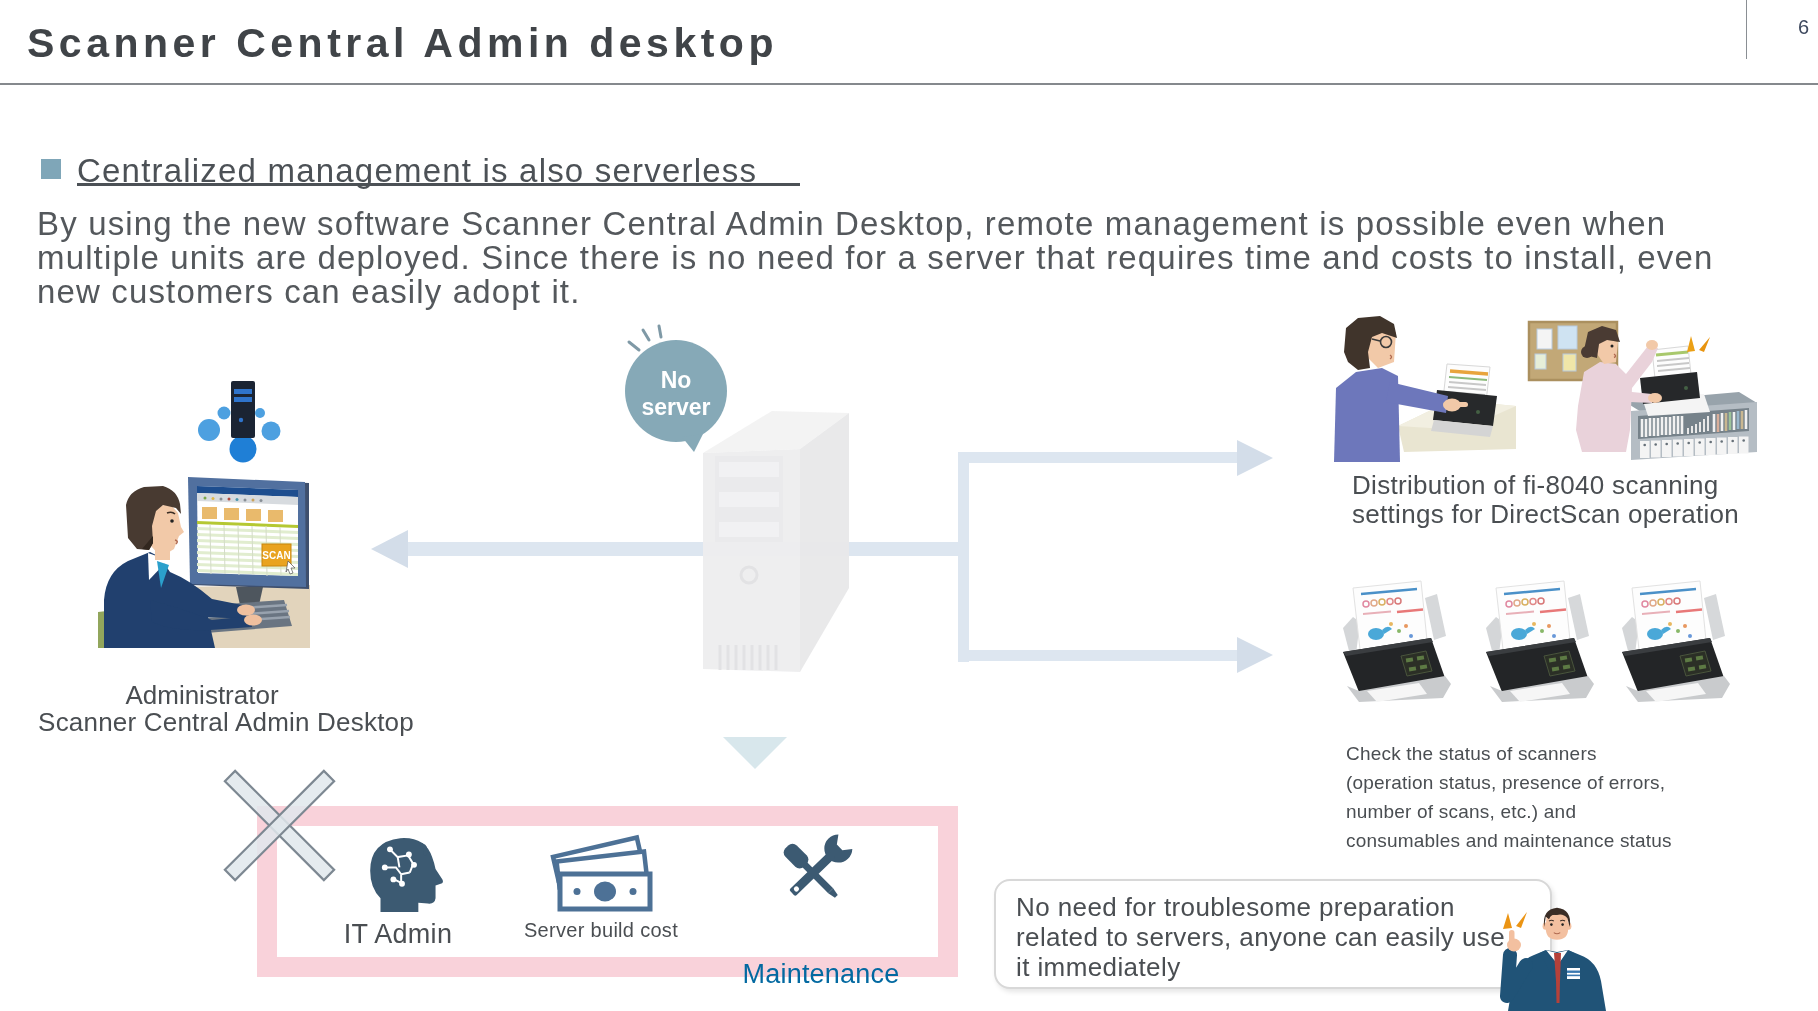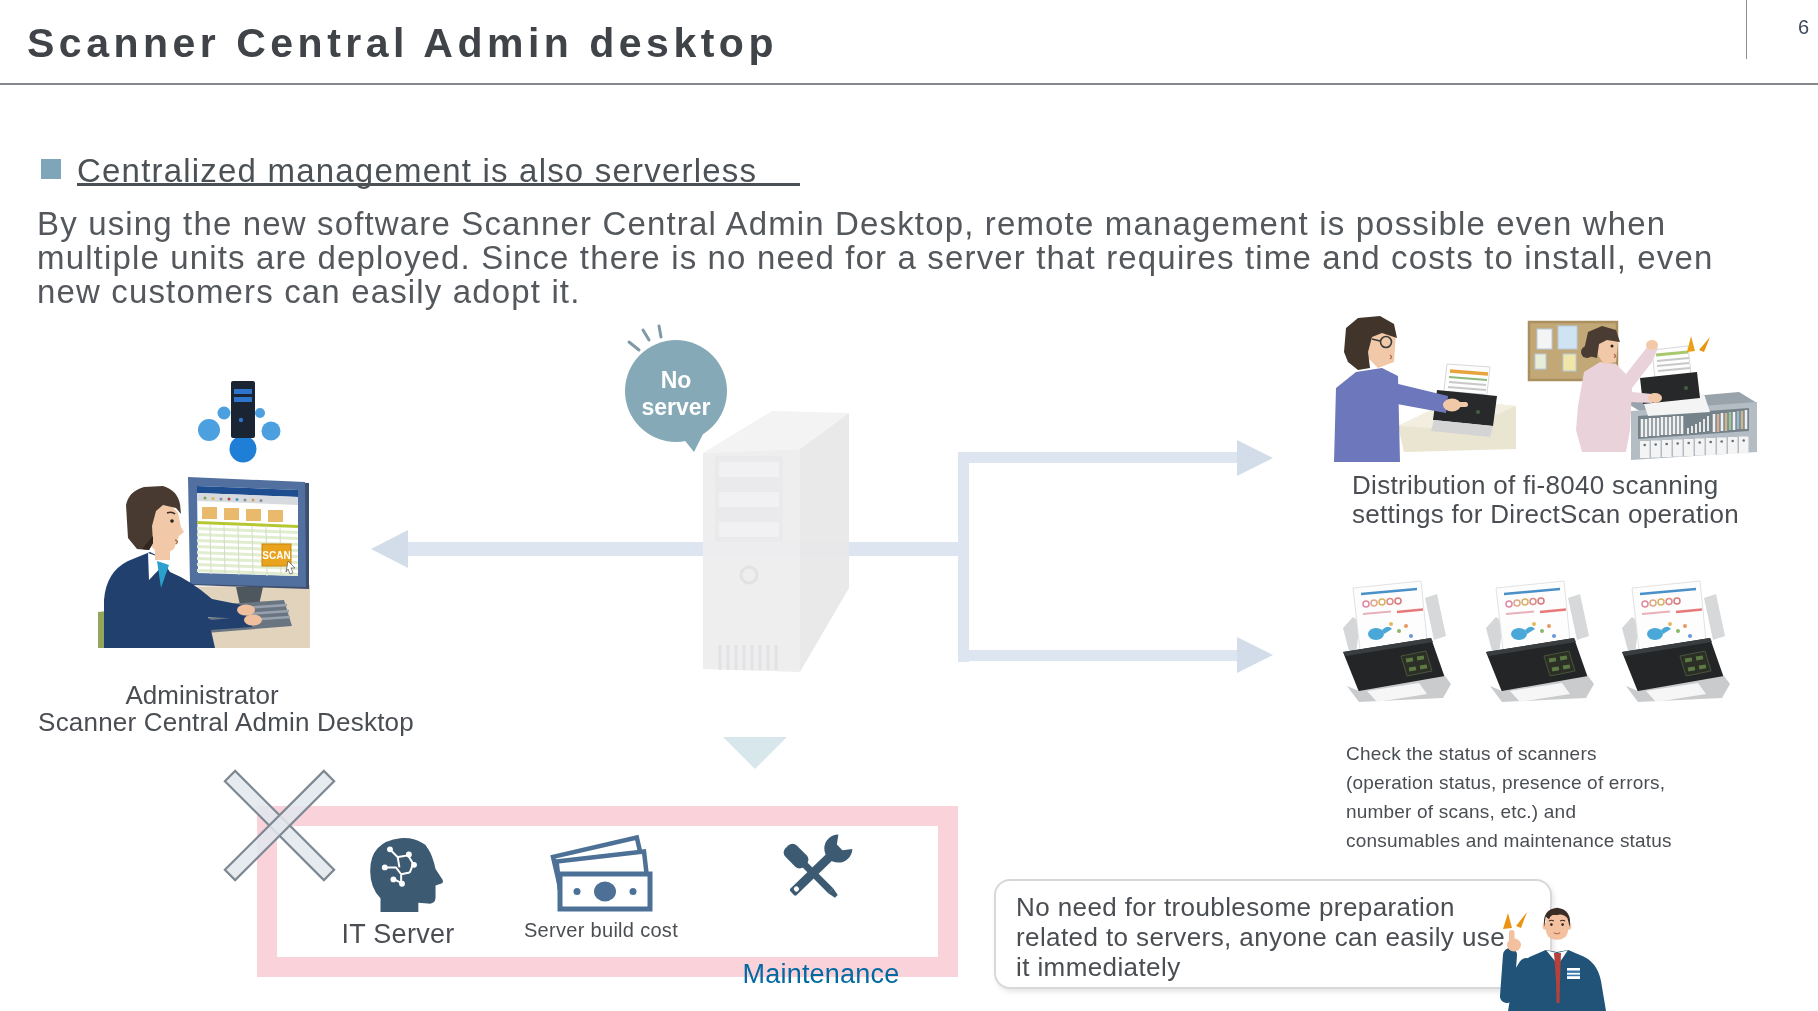--- a/index.html
+++ b/index.html
@@ -360,21 +360,21 @@
       <rect x="552.5" y="52" width="7" height="40"></rect>
       <polygon points="552.5,92 559.5,92 558,100 554,100"></polygon>
     </g>
     <g transform="rotate(46 556 67)">
       <path d="M 546,22 a 14,14 0 1 0 20,0 l -6,8 h -8 Z"></path>
       <rect x="551.5" y="40" width="9" height="56" rx="2"></rect>
       <circle cx="556" cy="90" r="2.6" fill="#ffffff"></circle>
     </g>
   </g>
 </svg>
-<div class="abs" style="left:398px;top:919px;transform:translateX(-50%);white-space:nowrap;font-size:27px;color:#4a4e52;letter-spacing:0.3px;">IT Server</div>
+<div class="abs" style="left:398px;top:919px;transform:translateX(-50%);white-space:nowrap;font-size:27px;color:#4a4e52;letter-spacing:0.3px;">IT Admin</div>
 <div class="abs" style="left:601px;top:919px;transform:translateX(-50%);white-space:nowrap;font-size:20px;color:#4a4e52;letter-spacing:0.3px;">Server build cost</div>
 <div class="abs" style="left:821px;top:959px;transform:translateX(-50%);white-space:nowrap;font-size:27px;color:#0369a1;letter-spacing:0.2px;">Maintenance</div>
 
 <svg class="abs" style="left:216px;top:762px;" width="127" height="127" viewBox="0 0 127 127">
   <g transform="translate(63.5,63.5)">
     <g fill="#e1e7ec" fill-opacity="0.85" stroke="#7d8892" stroke-width="2.2">
       <rect x="-70" y="-7.25" width="140" height="14.5" transform="rotate(45)"></rect>
       <rect x="-70" y="-7.25" width="140" height="14.5" transform="rotate(-45)"></rect>
     </g>
   </g>

